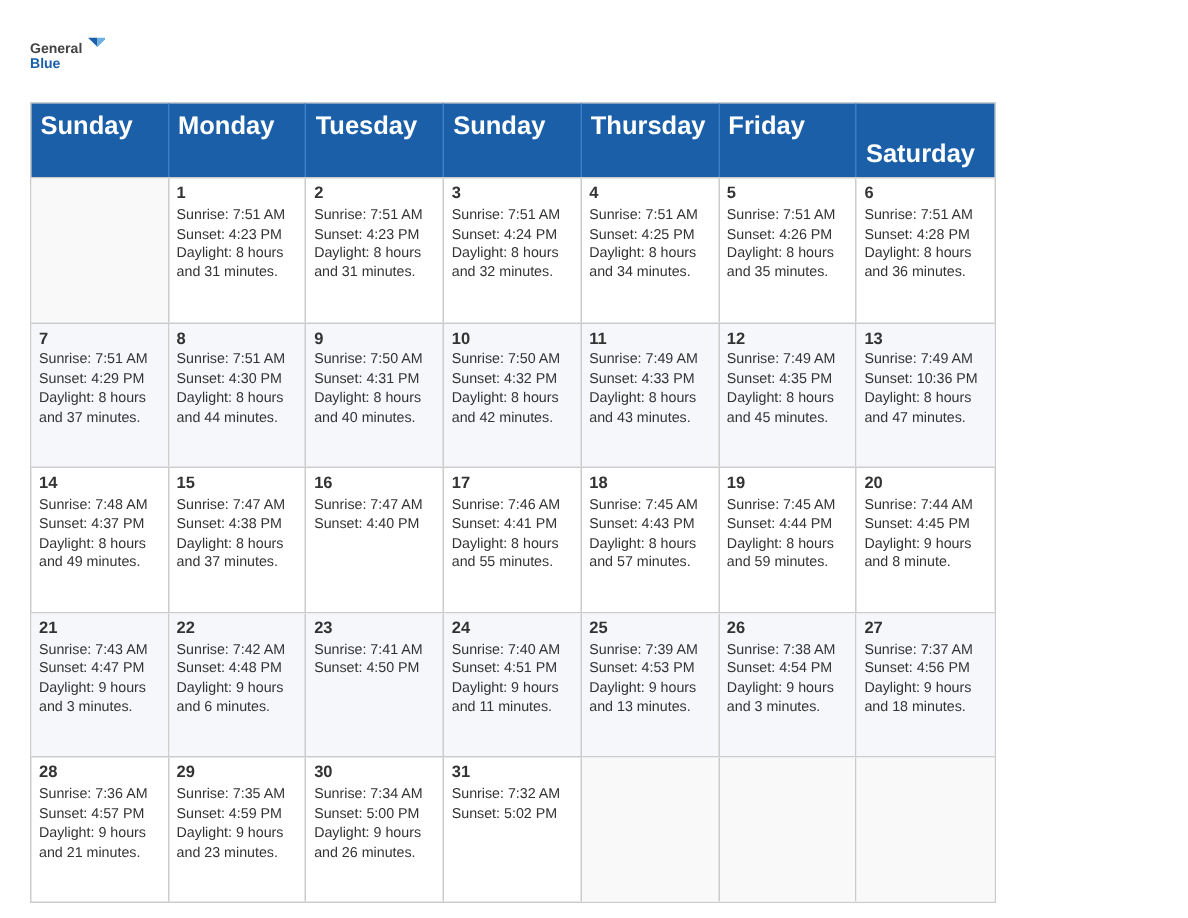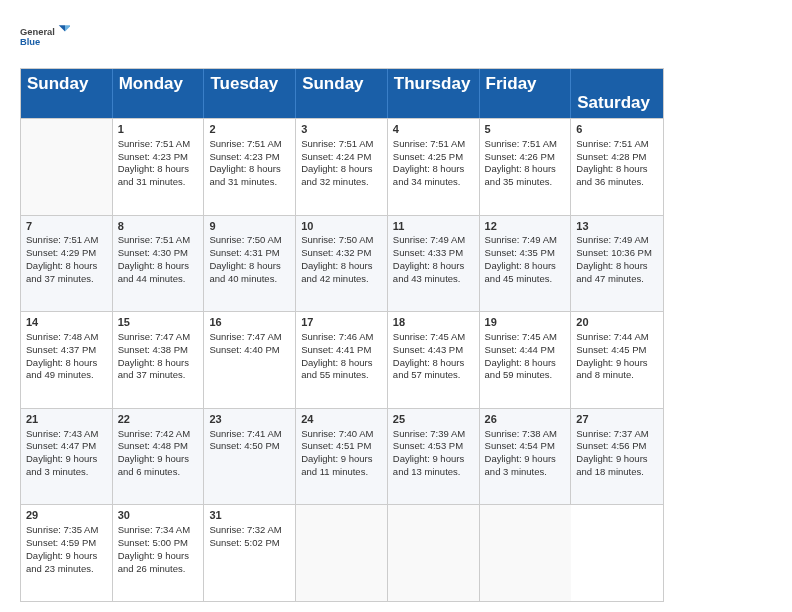--- a/index.html
+++ b/index.html
@@ -238,20 +238,24 @@
           <div class="cal-cell"><span class="day-num">26</span>
         <span>Sunrise: 7:38 AM</span><br>
         <span>Sunset: 4:54 PM</span><br>
         <span>Daylight: 9 hours and 3 minutes.</span></div>
           <div class="cal-cell"><span class="day-num">27</span>
         <span>Sunrise: 7:37 AM</span><br>
         <span>Sunset: 4:56 PM</span><br>
         <span>Daylight: 9 hours and 18 minutes.</span></div>
         </div>
         <div class="cal-row">
+          <div class="cal-cell"><span class="day-num">28</span>
+        <span>Sunrise: 7:36 AM</span><br>
+        <span>Sunset: 4:57 PM</span><br>
+        <span>Daylight: 9 hours and 21 minutes.</span></div>
           <div class="cal-cell"><span class="day-num">29</span>
         <span>Sunrise: 7:35 AM</span><br>
         <span>Sunset: 4:59 PM</span><br>
         <span>Daylight: 9 hours and 23 minutes.</span></div>
           <div class="cal-cell"><span class="day-num">30</span>
         <span>Sunrise: 7:34 AM</span><br>
         <span>Sunset: 5:00 PM</span><br>
         <span>Daylight: 9 hours and 26 minutes.</span></div>
           <div class="cal-cell"><span class="day-num">31</span>
         <span>Sunrise: 7:32 AM</span><br>

